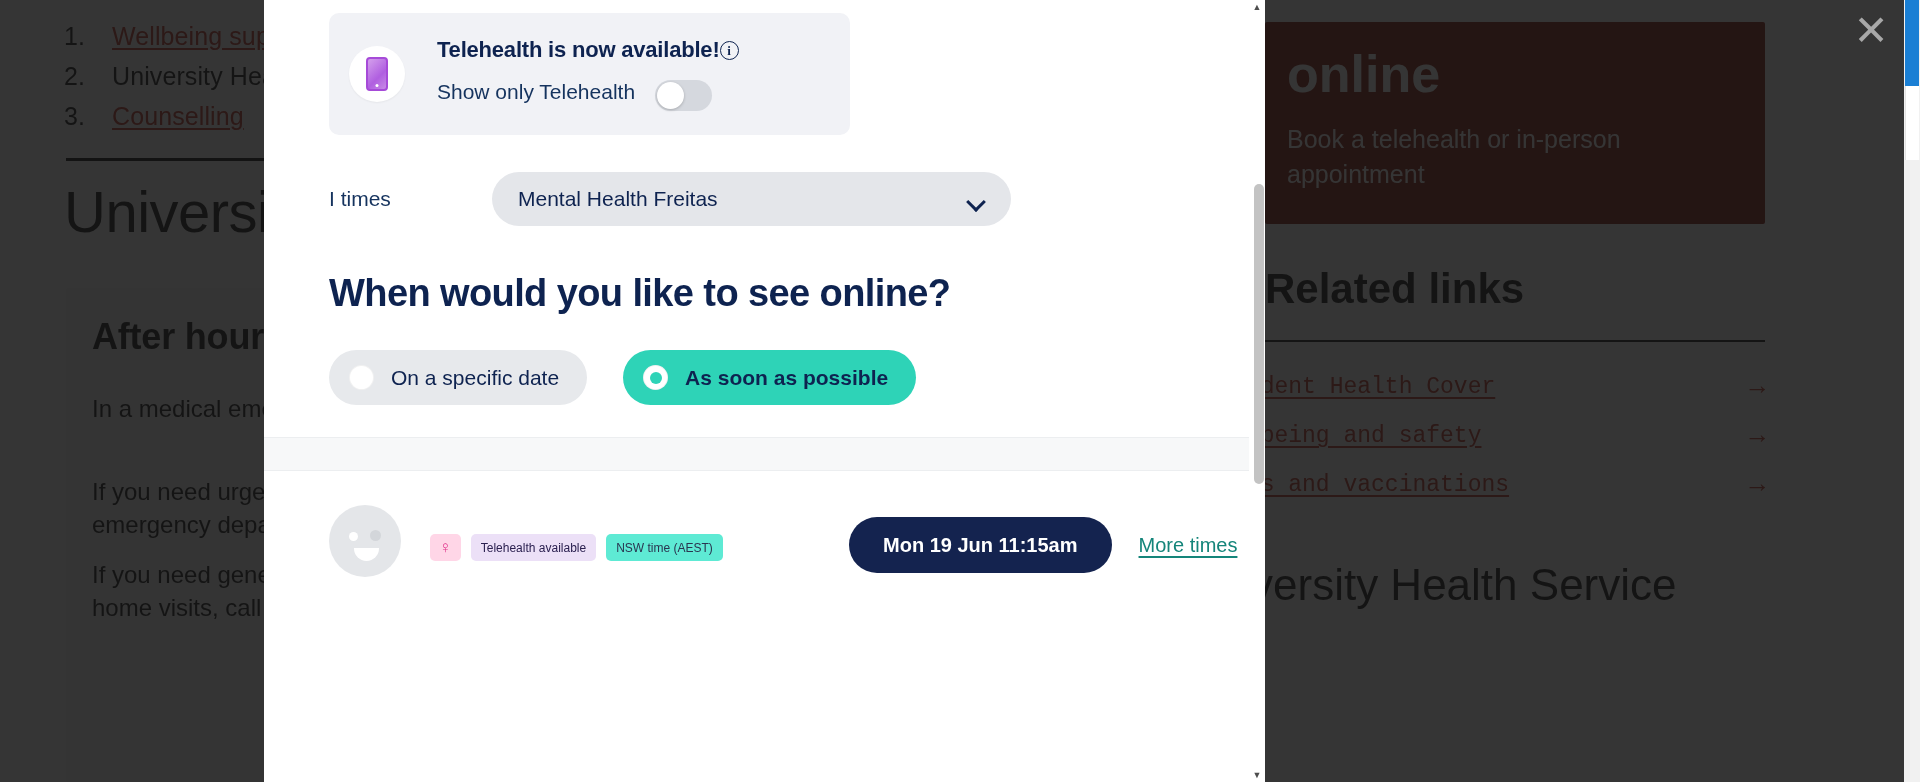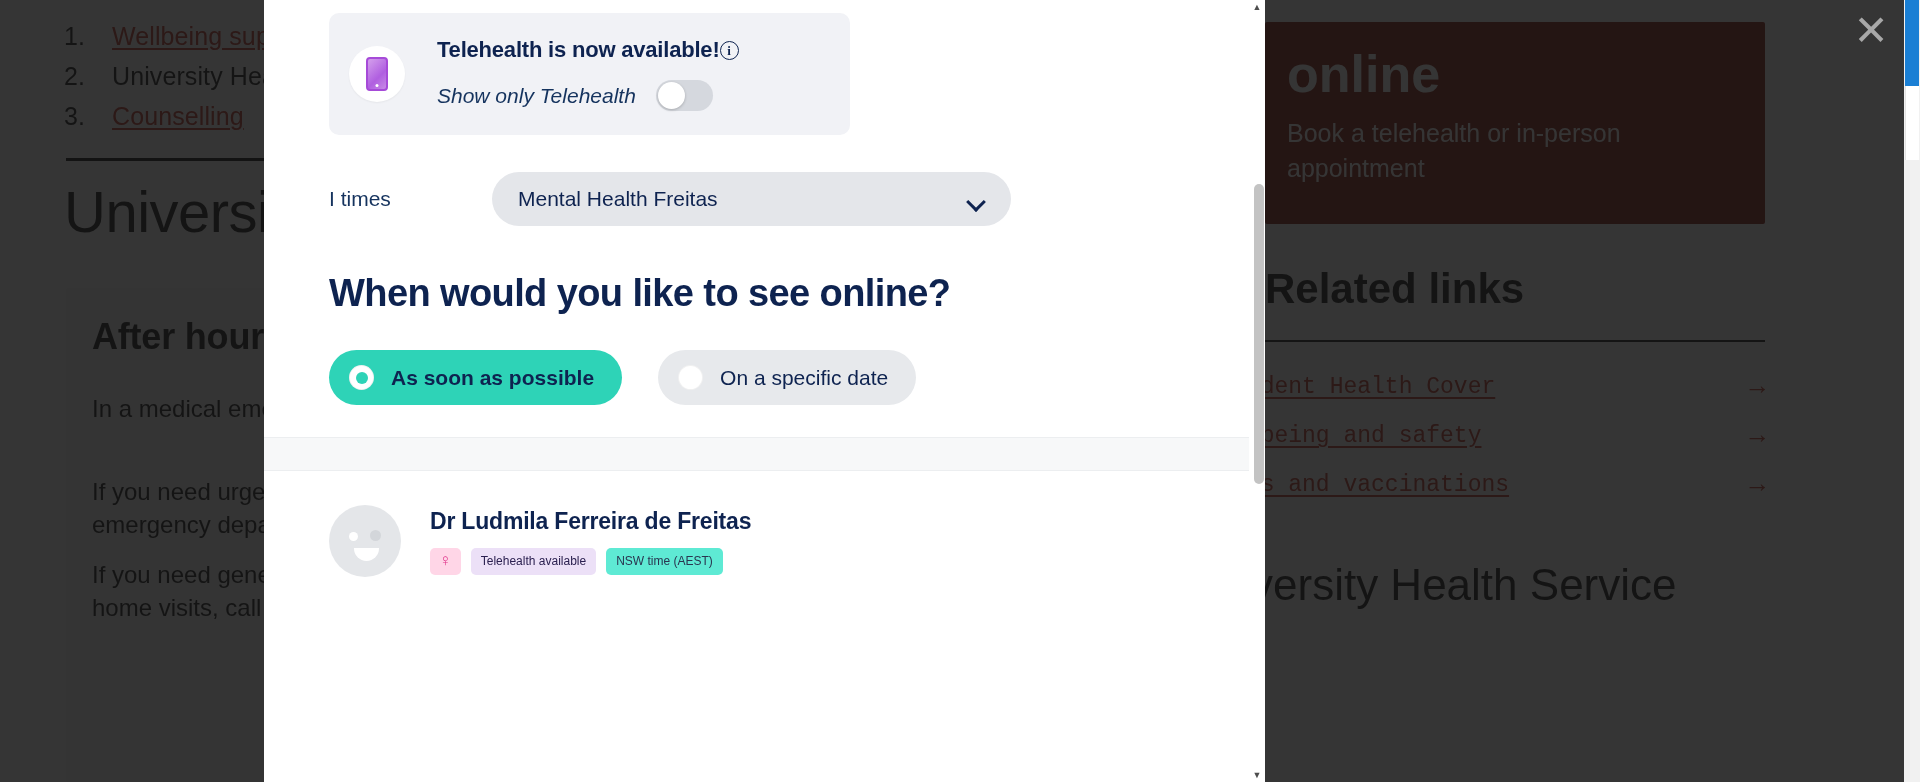--- a/index.html
+++ b/index.html
@@ -62,21 +62,21 @@
 
   .bg-banner {
     position: absolute; left: 0px; top: 22px; width: 500px; height: 202px;
     background: #8a1c10; border-radius: 2px;
   }
   .bg-banner-h {
     position: absolute; left: 22px; top: 22px;
     font-size: 52px; line-height: 60px; font-weight: 700; color: #ffffff; white-space: nowrap;
   }
   .bg-banner-p {
-    position: absolute; left: 22px; top: 94px; width: 460px;
+    position: absolute; left: 22px; top: 100px; width: 460px;
     font-size: 25px; line-height: 35px; color: #ffffff;
   }
 
   .bg-side-h {
     position: absolute; left: 0px; top: 265px;
     font-size: 42px; font-weight: 700; color: #161616; white-space: nowrap;
   }
   .bg-side-rule {
     position: absolute; left: -160px; top: 340px; width: 660px; height: 2px; background: #1a1a1a;
   }
@@ -175,21 +175,21 @@
   .th-title {
     font-size: 22px; font-weight: 700; color: #0e2350; letter-spacing: -.2px;
   }
   .info-icon {
     width: 19px; height: 19px; border-radius: 50%;
     border: 1.8px solid #0e2350; color: #0e2350;
     font-size: 13px; font-weight: 700; line-height: 15px;
     display: flex; align-items: center; justify-content: center;
     font-family: "Liberation Serif", serif;
   }
-  .th-toggle-row { display: flex; align-items: center; gap: 20px; margin-top: 17px; font-style: italic; }
+  .th-toggle-row { display: flex; align-items: flex-start; gap: 20px; margin-top: 17px; }
   .th-toggle-label { font-size: 21px; color: #15335e; }
   .toggle {
     width: 57px; height: 31px; border-radius: 16px; background: #d5d8de;
     position: relative; flex: none;
   }
   .toggle-knob {
     position: absolute; left: 2px; top: 2px; width: 27px; height: 27px;
     border-radius: 50%; background: #ffffff; box-shadow: 0 1px 3px rgba(0,0,0,.22);
   }
 
@@ -379,48 +379,51 @@
         <span class="need-label">I times</span>
         <div class="select-box">
           <span class="select-value">Mental Health Freitas</span>
           <span class="chev"></span>
         </div>
       </div>
 
       <div class="when-heading">When would you like to see online?</div>
 
       <div class="pill-row">
+        <div class="pill pill-off">
+          <span class="radio"></span>
+          <span class="pill-label">On a specific date</span>
+        </div>
         <div class="pill pill-on">
           <span class="radio">
               <span class="radio-dot"></span>
             </span>
           <span class="pill-label">As soon as possible</span>
         </div>
-        <div class="pill pill-off">
-          <span class="radio"></span>
-          <span class="pill-label">On a specific date</span>
-        </div>
       </div>
 
       <div class="divider-band"></div>
 
       <div class="doc-card">
         <div class="avatar">
           <span class="eye-l"></span>
             <span class="eye-r"></span>
             <span class="mouth"></span>
         </div>
         <div class="doc-info">
-          <div class="doc-name">Dr Ludmila Ferreira de Freitas</div>
           <div class="tag-row">
             <span class="tag tag-gender">♀</span>
             <span class="tag tag-tele">Telehealth available</span>
             <span class="tag tag-time">NSW time (AEST)</span>
           </div>
         </div>
+        <div class="doc-actions">
+          <div class="time-btn">Mon 19 Jun 11:15am</div>
+          <div class="more-link">More times</div>
+        </div>
       </div>
 
       <div class="modal-scroll">
         <div class="sb-arrow sb-up">▲</div>
         <div class="modal-scroll-track">
           <div class="modal-scroll-thumb"></div>
         </div>
         <div class="sb-arrow sb-down">▼</div>
       </div>
 

